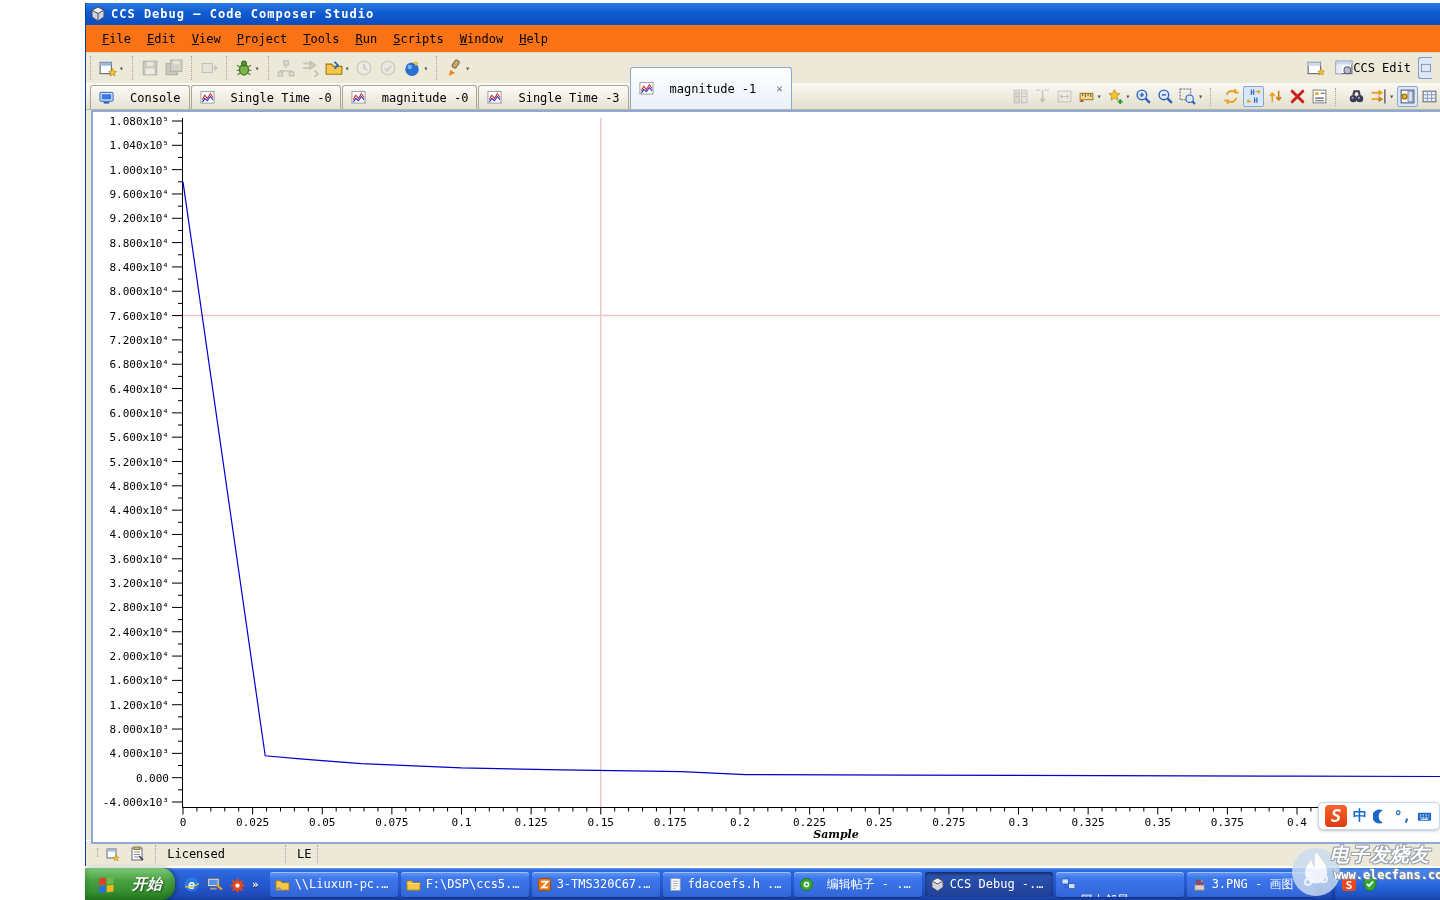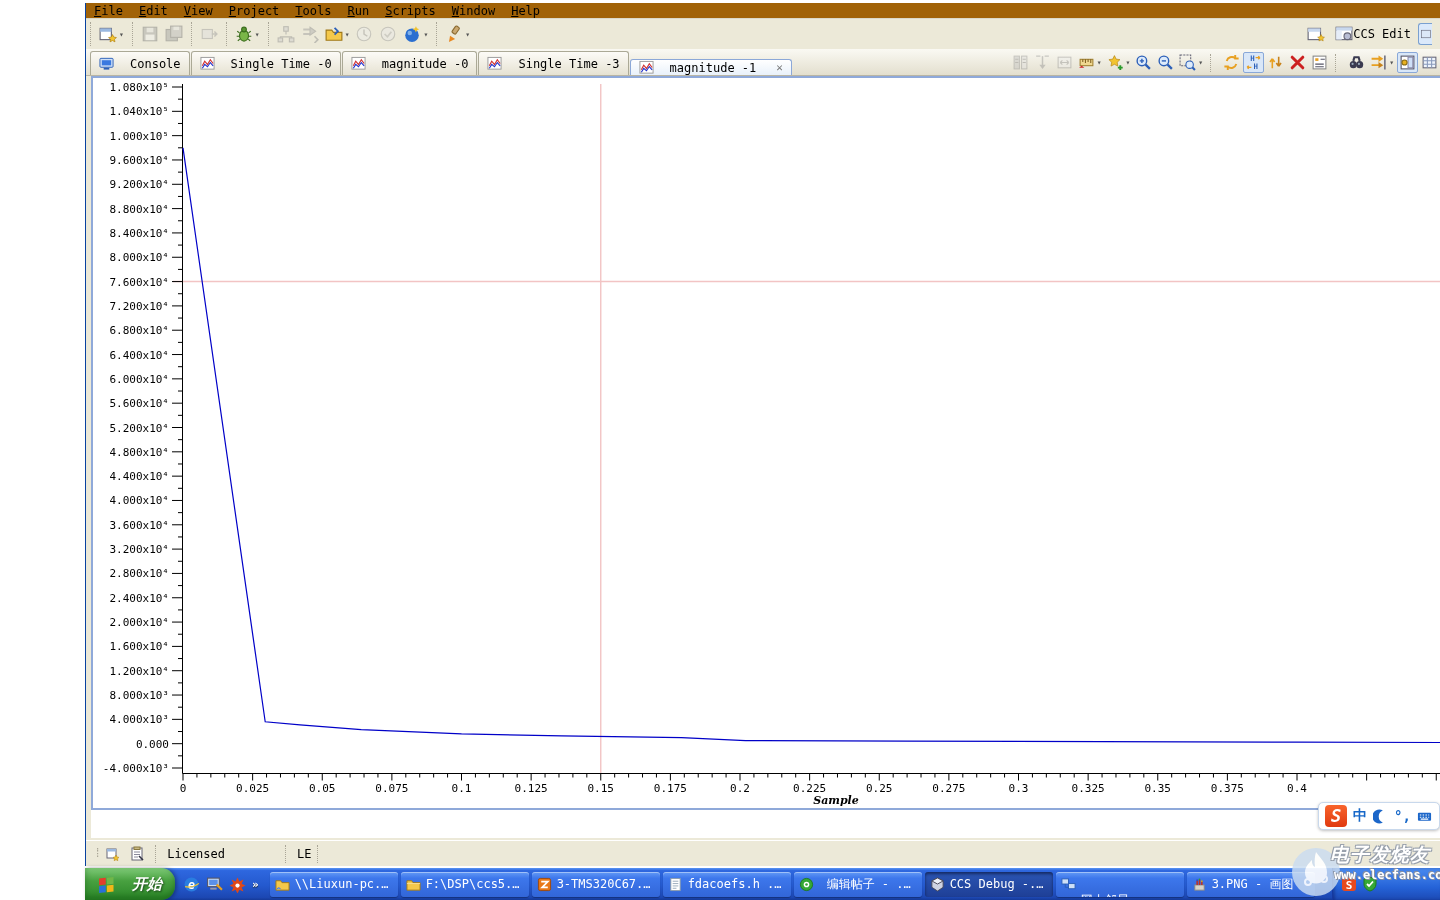--- a/index.html
+++ b/index.html
@@ -9,22 +9,22 @@
 
   
   #window { position:absolute; left:85px; top:3px; right:0; height:863px;
             background:#ECE9D8; border-left:1px solid #0842A0; display:flex; flex-direction:column; }
 
   .titlebar { height:22px; background:linear-gradient(180deg,#2E7BE4 0%,#0F5BD0 45%,#0A4DBE 100%);
               display:flex; align-items:center; padding-left:4px; color:#fff; font-weight:bold;
               letter-spacing:1px; font-size:12px; flex:0 0 auto; }
   .titlebar .ticon { width:16px; height:16px; margin-right:5px; flex:0 0 auto; }
 
-  .menubar { height:16px; background:#a16207; border-bottom:1px solid #DCD8C8;
-             display:flex; align-items:center; flex:0 0 auto; }
+  .menubar { height:28px; background:#f97316; border-bottom:1px solid #DCD8C8;
+             display:flex; align-items:center; padding-left:8px; flex:0 0 auto; }
   .menu-item { padding:2px 8px; cursor:default; }
   .menu-item u { text-decoration:underline; }
 
   .toolbar { height:30px; background:#ECE9D8; display:flex; align-items:center;
              padding-left:4px; flex:0 0 auto; }
   .tb-group { display:flex; align-items:center; padding:0 5px; border-left:1px dotted #A9A596; height:24px; }
   .tb-group:first-child { border-left:1px dotted #A9A596; }
   .tb-btn { display:flex; align-items:center; padding:2px; border:1px solid transparent; border-radius:2px; }
   .tb-btn .ic { width:18px; height:18px; display:inline-block; }
   .tb-btn.disabled { opacity:.45; filter:grayscale(1); }
@@ -36,21 +36,21 @@
                border-radius:3px 0 0 3px; display:flex; align-items:center; padding-left:2px; }
 
   
   .tabbar { height:27px; background:linear-gradient(180deg,#FAF9F3,#E3DFCE);
             display:flex; align-items:flex-end; padding-left:4px; flex:0 0 auto;
             border-bottom:1px solid #B9B5A4; position:relative; }
   .tab { display:flex; align-items:center; gap:16px; height:24px; padding:0 8px;
          border:1px solid #ABA996; border-bottom:none; border-radius:3px 3px 0 0;
          background:linear-gradient(180deg,#FCFBF7,#E6E2D2); font-size:12px; margin-right:1px; }
   .tab .ic { width:15px; height:15px; }
-  .tab.active { background:linear-gradient(180deg,#FFFFFF,#E9F1FA); border-color:#8CA8D8; height:16px;
+  .tab.active { background:linear-gradient(180deg,#FFFFFF,#E9F1FA); border-color:#8CA8D8; height:42px;
                 font-weight:normal; }
   .tab .close { margin-left:4px; color:#777; font-size:11px; font-weight:bold; }
   .graph-tools { position:absolute; right:0; bottom:2px; display:flex; align-items:center; gap:1px;
                  padding-right:0; }
   .gt-btn { display:flex; align-items:center; padding:1px; border:1px solid transparent; border-radius:2px; }
   .gt-btn .ic { width:17px; height:17px; display:inline-block; }
   .gt-btn.disabled { opacity:.4; filter:grayscale(1); }
   .gt-btn.pressed { background:#d9e7f8; border-color:#89a8d8; }
   .gt-sep { width:7px; height:18px; border-left:1px dotted #A9A596; margin:0 3px 0 4px; }
 
@@ -113,20 +113,28 @@
               letter-spacing:1px; font-style:italic;}
   .wm-site { position:absolute; left:44px; top:30px; font-size:12px; font-weight:bold; color:#fff;
              text-shadow:1px 1px 0 #8890a0,-1px -1px 0 #8890a0; }
 </style>
 </head>
 <body>
 
 <div id="screen">
   <div id="window">
 
+    <div class="titlebar">
+      <span class="ticon" id="title-icon"><svg viewBox="0 0 16 16" width="100%" height="100%">
+            <path d="M8 1l6 3.2v6.8L8 15 2 11V4.2z" fill="#cfd3e2" stroke="#4a4a5a"></path>
+            <path d="M8 1l6 3.2L8 7.5 2 4.2z" fill="#eef0f8" stroke="#4a4a5a"></path>
+            <path d="M8 7.5V15" stroke="#4a4a5a"></path>
+          </svg></span>
+      <span>CCS Debug – Code Composer Studio</span>
+    </div>
 
     <div class="menubar" id="menubar">
         <span class="menu-item"><u>F</u>ile</span>
         <span class="menu-item"><u>E</u>dit</span>
         <span class="menu-item"><u>V</u>iew</span>
         <span class="menu-item"><u>P</u>roject</span>
         <span class="menu-item"><u>T</u>ools</span>
         <span class="menu-item"><u>R</u>un</span>
         <span class="menu-item"><u>S</u>cripts</span>
         <span class="menu-item"><u>W</u>indow</span>

